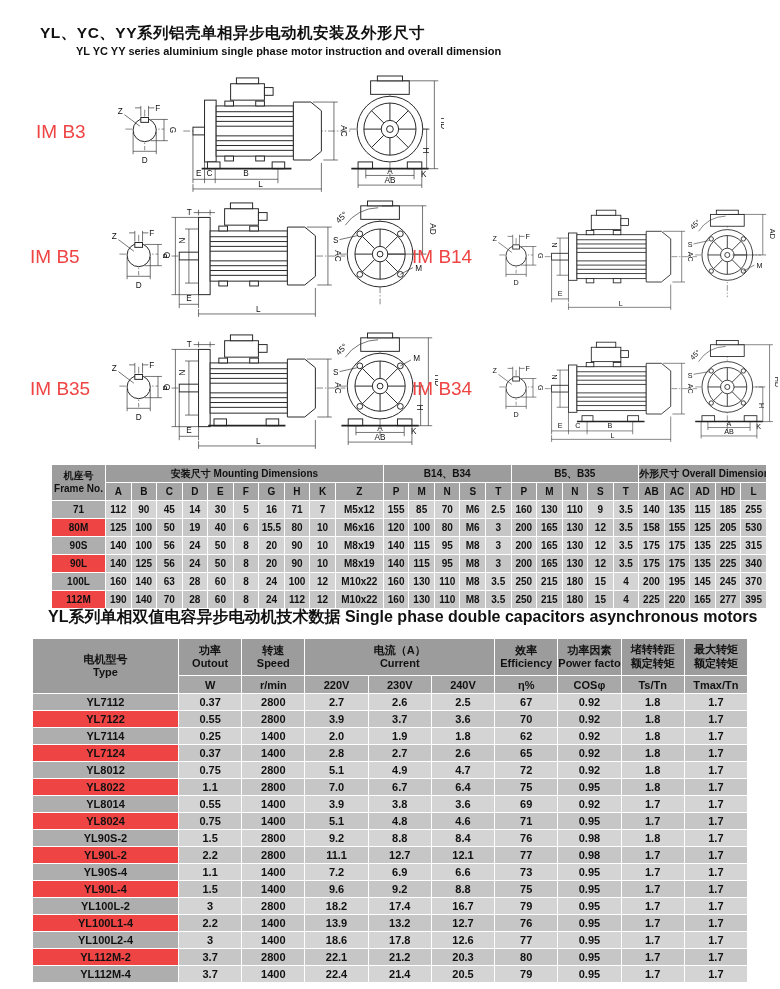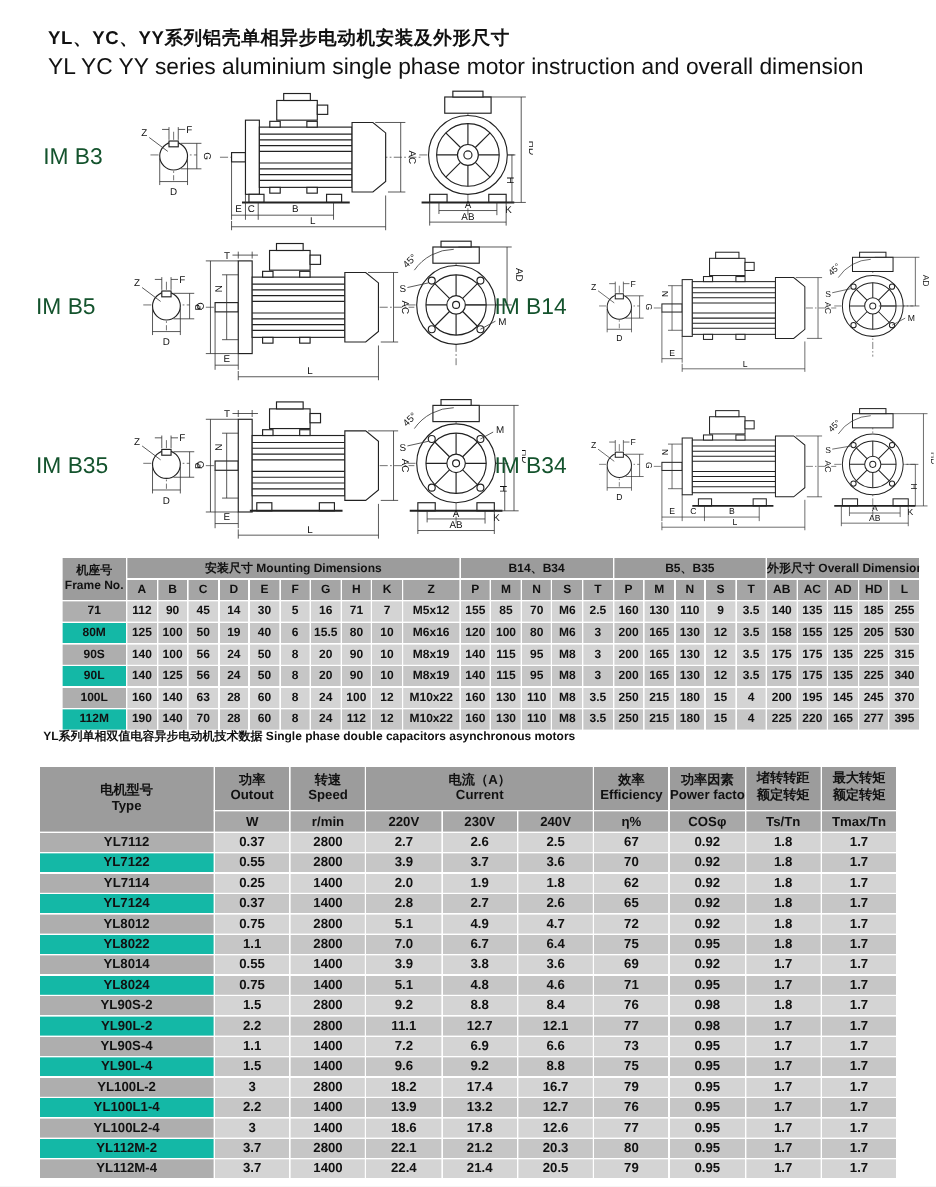--- a/index.html
+++ b/index.html
@@ -1,48 +1,48 @@
 <!DOCTYPE html>
 <html><head>
 <meta charset="utf-8">
 <style>
   html,body{margin:0;padding:0;background:#e8e8e8;}
   .page{position:relative;width:780px;height:989px;background:#ffffff;margin:0 auto;
         font-family:"Liberation Sans","DejaVu Sans",sans-serif;color:#111;overflow:hidden;}
   
   .title{position:absolute;left:40px;top:22px;line-height:1.4;}
   .title .zh{font-size:15.5px;font-weight:bold;letter-spacing:.5px;}
-  .title .en{font-size:19px;font-weight:normal;}
-  .t2-title{position:absolute;left:36px;top:607px;font-size:10px;}
+  .title .en{font-size:11px;font-weight:bold;margin-left:36px;}
+  .t2-title{position:absolute;left:48px;top:607px;font-size:16px;}
   .t2-title .zh{font-weight:bold;}
   .t2-title .en{font-weight:bold;}
   
   .dgm{position:absolute;display:flex;align-items:center;}
-  .dgm-label{font-size:19px;color:#14532d;width:72px;flex:0 0 auto;}
+  .dgm-label{font-size:19px;color:#ef4444;width:72px;flex:0 0 auto;}
   .dgm svg{display:block;}
   .s  {fill:none;stroke:#222;stroke-width:1;}
   .sf {fill:#fff;stroke:#222;stroke-width:1;}
   .s2 {stroke:#222;stroke-width:1.8;}
   .cl {stroke:#333;stroke-width:.6;stroke-dasharray:7 2 1.5 2;fill:none;}
   .d  {stroke:#333;stroke-width:.7;fill:none;}
   .dgm text{font-family:"Liberation Sans",sans-serif;font-size:8.5px;fill:#111;}
   
   table{border-collapse:collapse;table-layout:fixed;position:absolute;left:32px;width:716px;
         font-size:10px;font-weight:bold;text-align:center;border:1px solid #858585;}
   th,td{border:1px solid #fff;padding:0;overflow:hidden;white-space:nowrap;height:17px;vertical-align:middle;}
   #t1{top:464px;margin-left:19px;}
   #t2{top:638px;font-size:11px;}
   #t1 thead th,#t2 thead th{background:#9c9c9c;}
   #t1 tr.h2 th{background:#a5a5a5;height:17px;}
   #t2 tr.h1 th{height:36px;}
   #t2 tr.h2 th{background:#a8a8a8;height:17px;}
   #t1 tbody th,#t2 tbody th{background:#aeaeae;}
   #t1 tbody td,#t2 tbody td{background:#d4d4d4;}
   #t1 tbody tr.alt td,#t2 tbody tr.alt td{background:#c6c6c6;}
-  #t1 tbody tr.alt th,#t2 tbody tr.alt th{background:#14b8a6;}
+  #t1 tbody tr.alt th,#t2 tbody tr.alt th{background:#ef4444;}
   #t2 tbody tr{height:16px;}
   #t2 tbody th,#t2 tbody td{height:16px;}
   .c-frame{width:54px;} .c-z{width:48px;} .c-type{width:146px;}
   th .zh{display:block;line-height:1.25;} th .en{display:block;line-height:1.2;}
 </style>
 </head>
 <body>
 
 <div class="page">
 

